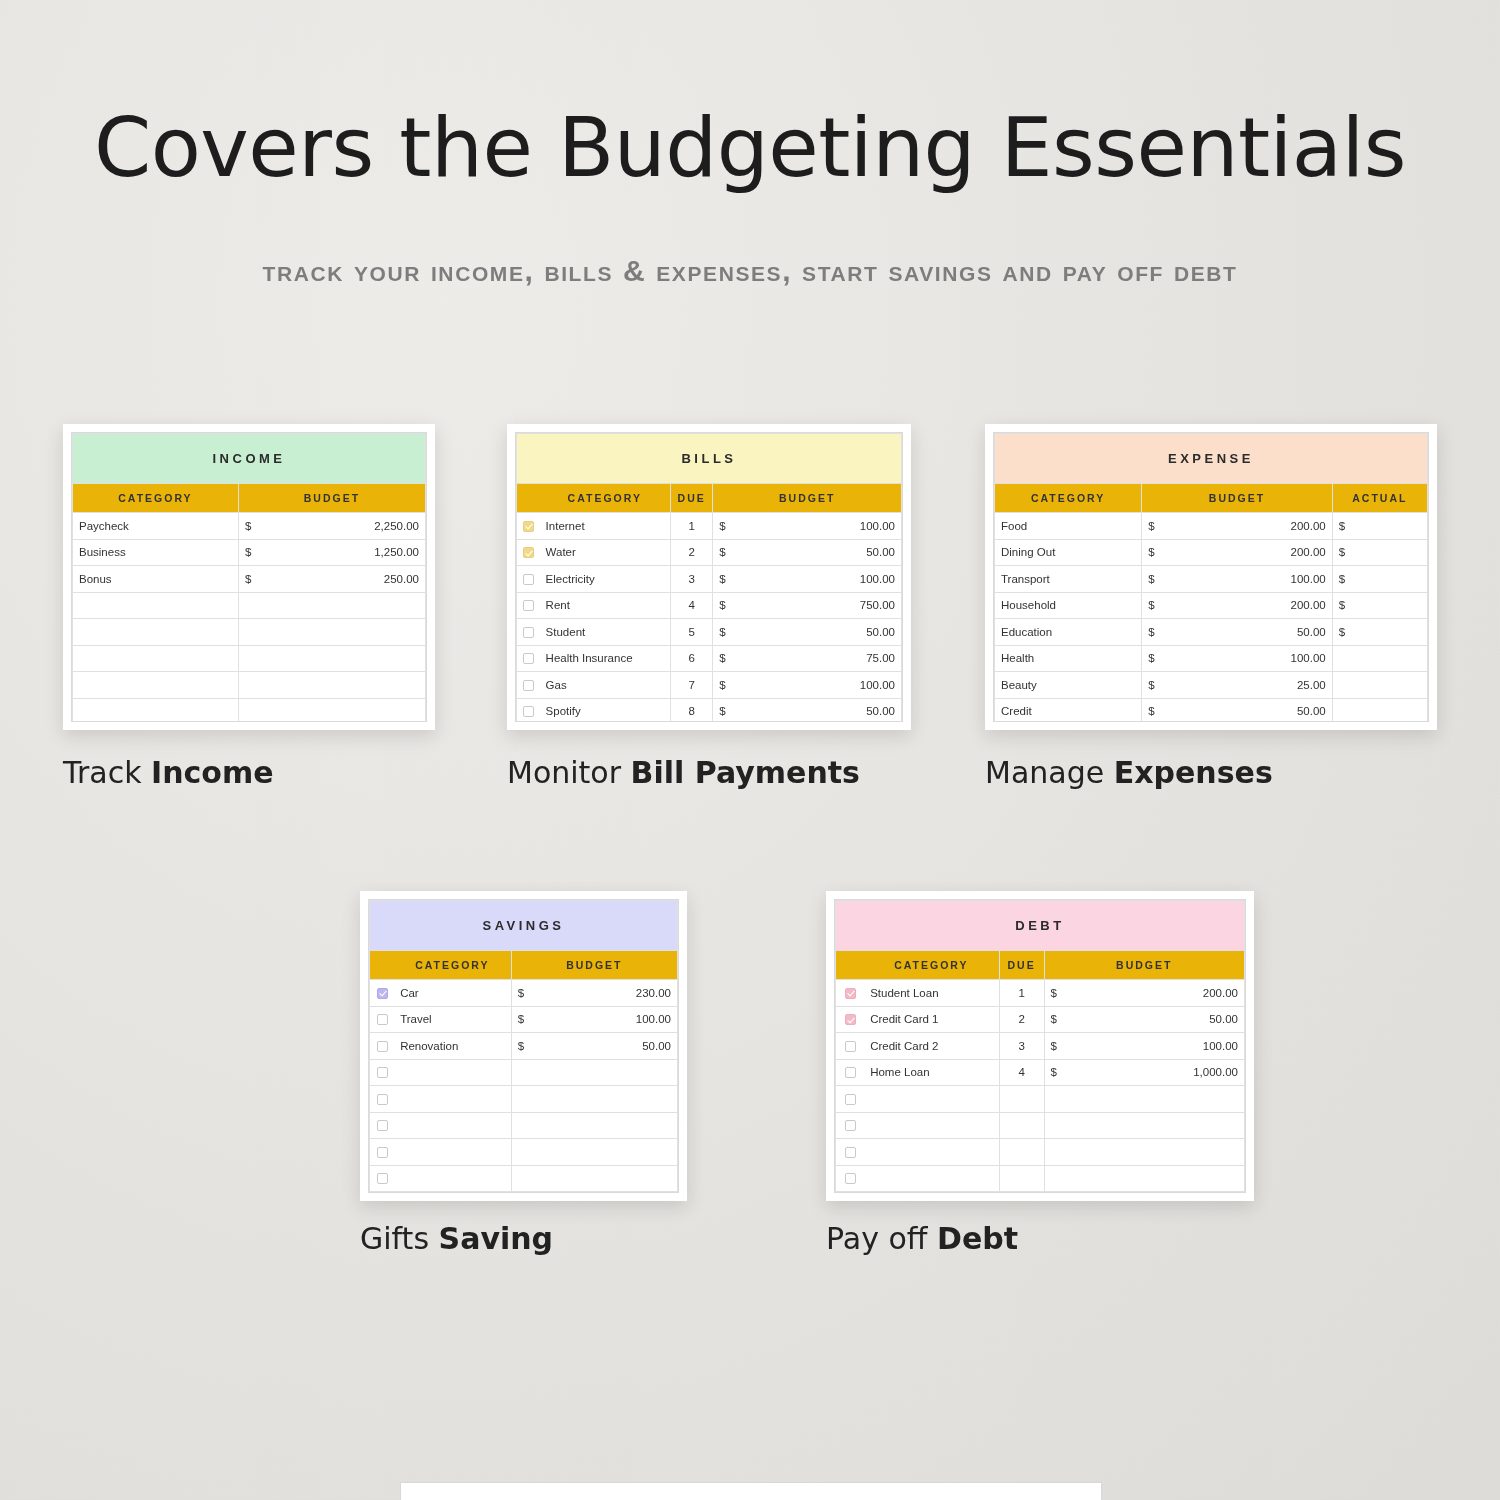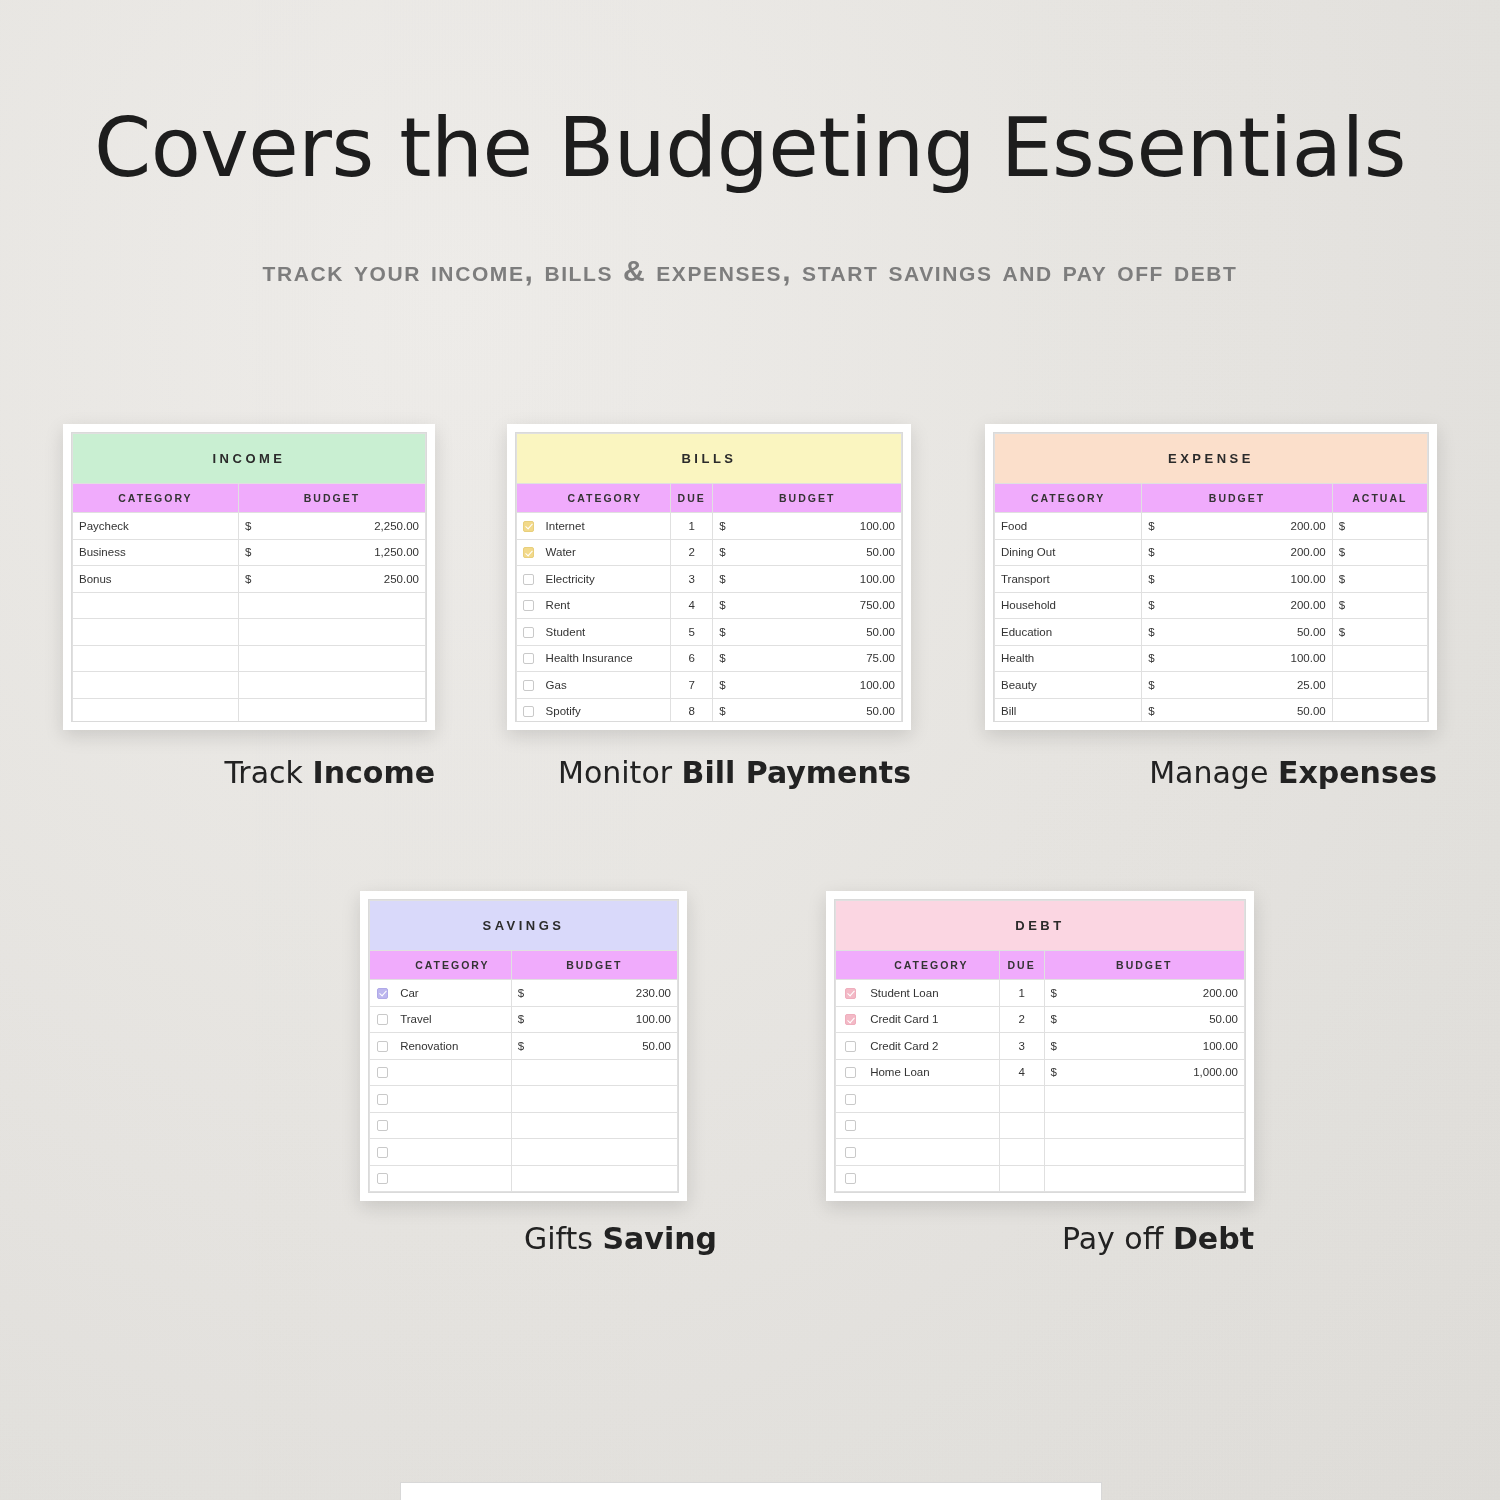--- a/index.html
+++ b/index.html
@@ -90,21 +90,21 @@
     padding: 17px 0;
     border: none;
   }
   .head-row td {
     font-size: 10.5px;
     font-weight: 700;
     letter-spacing: 2px;
     color: #333;
     text-align: center;
     padding: 8px 2px;
-    background: #f0abfc;
+    background: #eab308;
   }
   .body-row td {
     font-size: 11.5px;
     color: #333;
     padding: 6px 6px;
     height: 26.5px;
   }
   .cat { text-align: left; }
   .num { text-align: right; }
   .cur { text-align: left; padding-left: 6px !important; color:#333; }
@@ -132,21 +132,21 @@
     width: 3px;
     height: 6px;
     border: solid #ffffff;
     border-width: 0 1.6px 1.6px 0;
     transform: rotate(42deg);
   }
   .cbcell { text-align: center; padding: 0 !important; }
 
   .caption {
     position: absolute;
-    text-align: right;
+    text-align: left;
     font-family: "DejaVu Sans", sans-serif;
     font-size: 30px;
     color: #222;
     font-weight: 400;
     white-space: nowrap;
   }
   .caption b { font-weight: 700; }
 
   .bottom-bar {
     position: absolute;
@@ -424,21 +424,21 @@
           <tr class="body-row">
             <td class="cat">Beauty</td>
             <td class="cur" style="border-right: none;">$</td>
             <td class="num" style="border-left: none;">25.00</td>
             <td class="cur" style="border-right: none;"></td>
             <td class="num" style="border-left: none;"></td>
             <td class="cur" style="background: rgb(253, 244, 246); border-right: none;">$</td>
             <td class="num" style="background: rgb(253, 244, 246); border-left: none;">25.00</td>
           </tr>
           <tr class="body-row">
-            <td class="cat">Bill</td>
+            <td class="cat">Credit</td>
             <td class="cur" style="border-right: none;">$</td>
             <td class="num" style="border-left: none;">50.00</td>
             <td class="cur" style="border-right: none;"></td>
             <td class="num" style="border-left: none;"></td>
             <td class="cur" style="background: rgb(253, 244, 246); border-right: none;">$</td>
             <td class="num" style="background: rgb(253, 244, 246); border-left: none;">50.00</td>
           </tr>
         </tbody>
     </table>
   </div>

